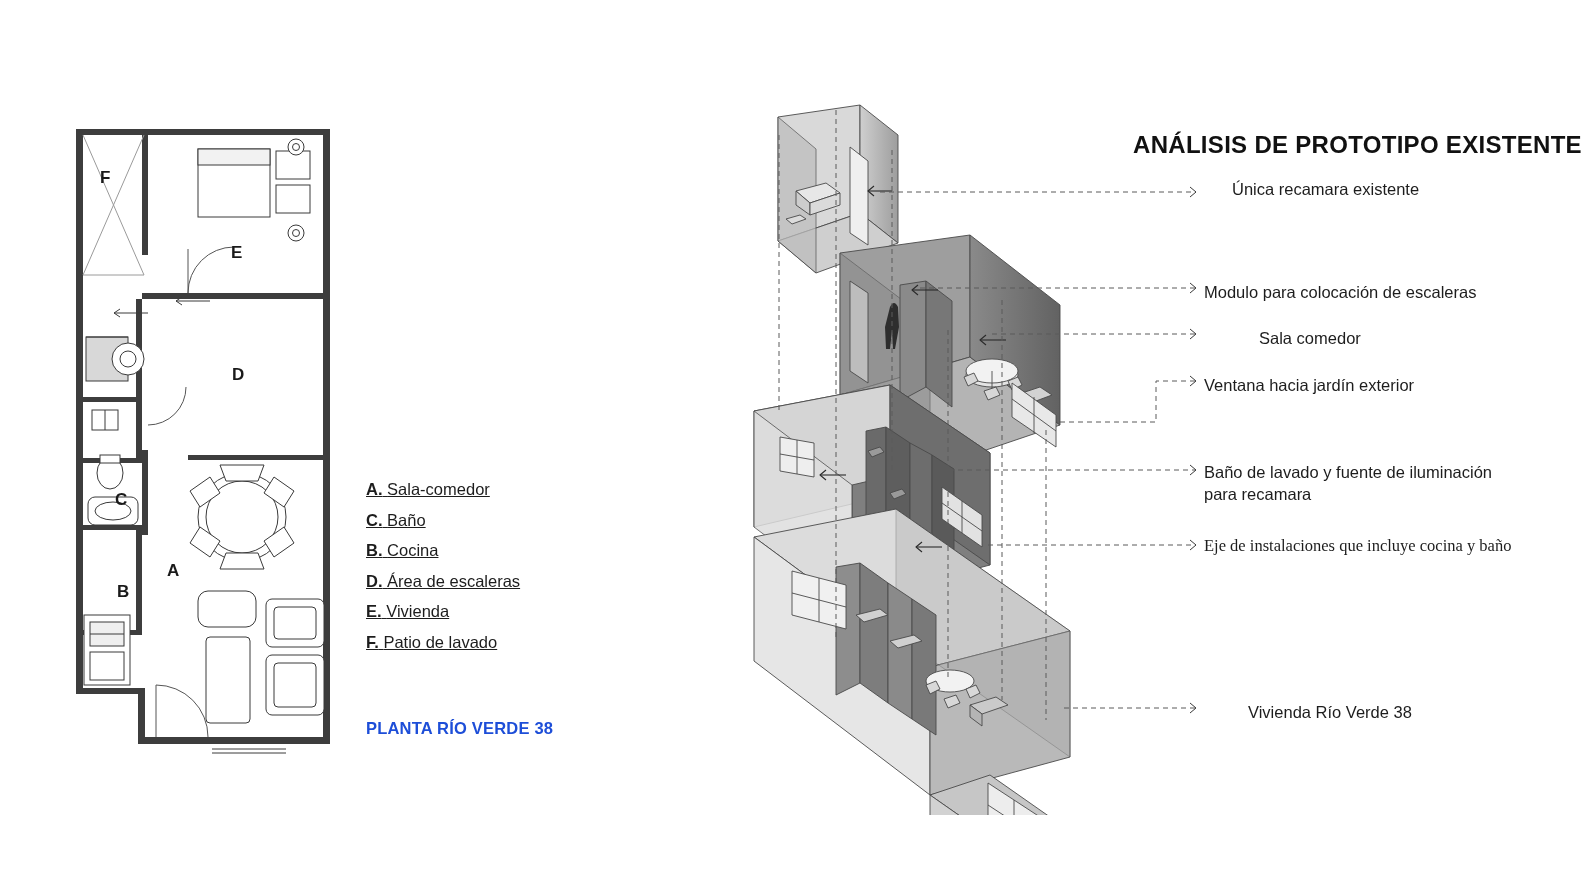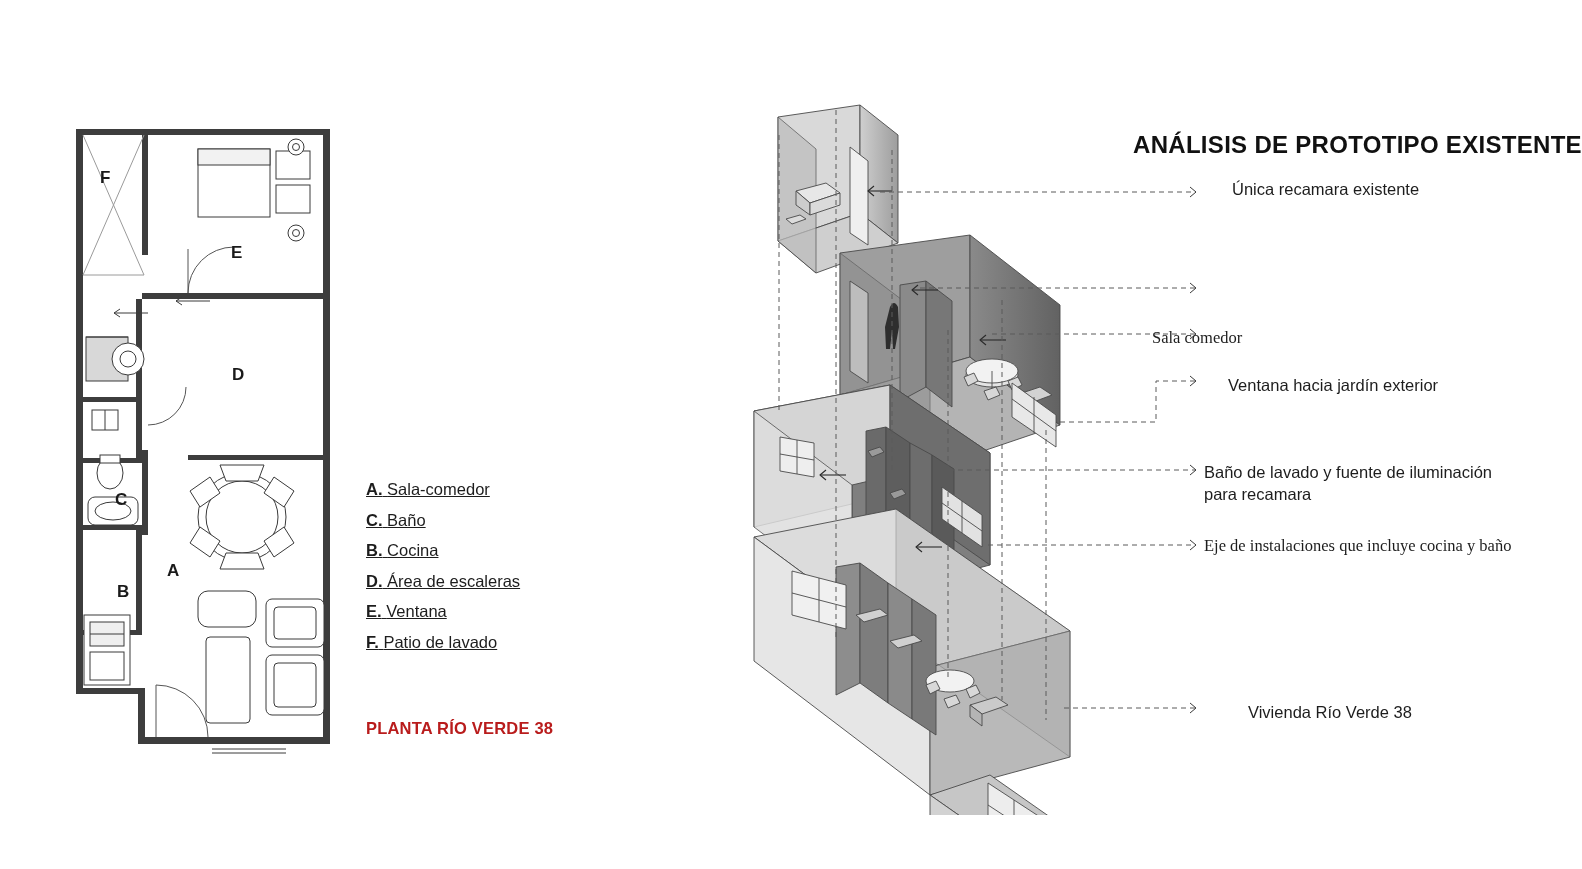--- a/index.html
+++ b/index.html
@@ -46,21 +46,21 @@
   .legend-key {
     font-weight: bold;
   }
   #plan-title {
     position: absolute;
     left: 366px;
     top: 719px;
     font-size: 16.5px;
     font-weight: bold;
     letter-spacing: .2px;
-    color: #b91c1c;
+    color: #1d4ed8;
   }
 
   
   #analysis-title {
     position: absolute;
     left: 1133px;
     top: 131px;
     font-size: 24px;
     font-weight: bold;
     letter-spacing: .3px;
@@ -246,21 +246,21 @@
     <div class="legend-item">
       <span class="legend-key">B.</span>
       <span>Cocina</span>
     </div>
     <div class="legend-item">
       <span class="legend-key">D.</span>
       <span>Área de escaleras</span>
     </div>
     <div class="legend-item">
       <span class="legend-key">E.</span>
-      <span>Ventana</span>
+      <span>Vivienda</span>
     </div>
     <div class="legend-item">
       <span class="legend-key">F.</span>
       <span>Patio de lavado</span>
     </div>
   </div>
 
   <div id="plan-title">PLANTA RÍO VERDE 38</div>
 
   <div id="analysis-title">ANÁLISIS DE PROTOTIPO EXISTENTE</div>
@@ -441,19 +441,20 @@
       <polyline points="1190,283 1196,288 1190,293"></polyline>
       <polyline points="1190,329 1196,334 1190,339"></polyline>
       <polyline points="1190,376 1196,381 1190,386"></polyline>
       <polyline points="1190,465 1196,470 1190,475"></polyline>
       <polyline points="1190,540 1196,545 1190,550"></polyline>
       <polyline points="1190,703 1196,708 1190,713"></polyline>
     </g>
   </svg>
 
   <div class="callout" style="left:1204px;top:178px;margin-left:28px;">Única recamara existente</div>
-  <div class="callout" style="left:1152px;top:327px;font-family:Liberation Serif, serif;">Sala comedor</div>
-  <div class="callout" style="left:1204px;top:374px;margin-left:24px;">Ventana hacia jardín exterior</div>
+  <div class="callout" style="left:1204px;top:281px;">Modulo para colocación de escaleras</div>
+  <div class="callout" style="left:1259px;top:327px;">Sala comedor</div>
+  <div class="callout" style="left:1204px;top:374px;">Ventana hacia jardín exterior</div>
   <div class="callout" style="left:1204px;top:461px;width:320px;">Baño de lavado y fuente de iluminación para recamara</div>
   <div class="callout" style="left:1204px;top:535px;width:320px;font-family:Liberation Serif, serif;">Eje de instalaciones que incluye cocina y baño</div>
   <div class="callout" style="left:1204px;top:701px;margin-left:44px;">Vivienda Río Verde 38</div>
 
 </div>
 
 </body></html>

